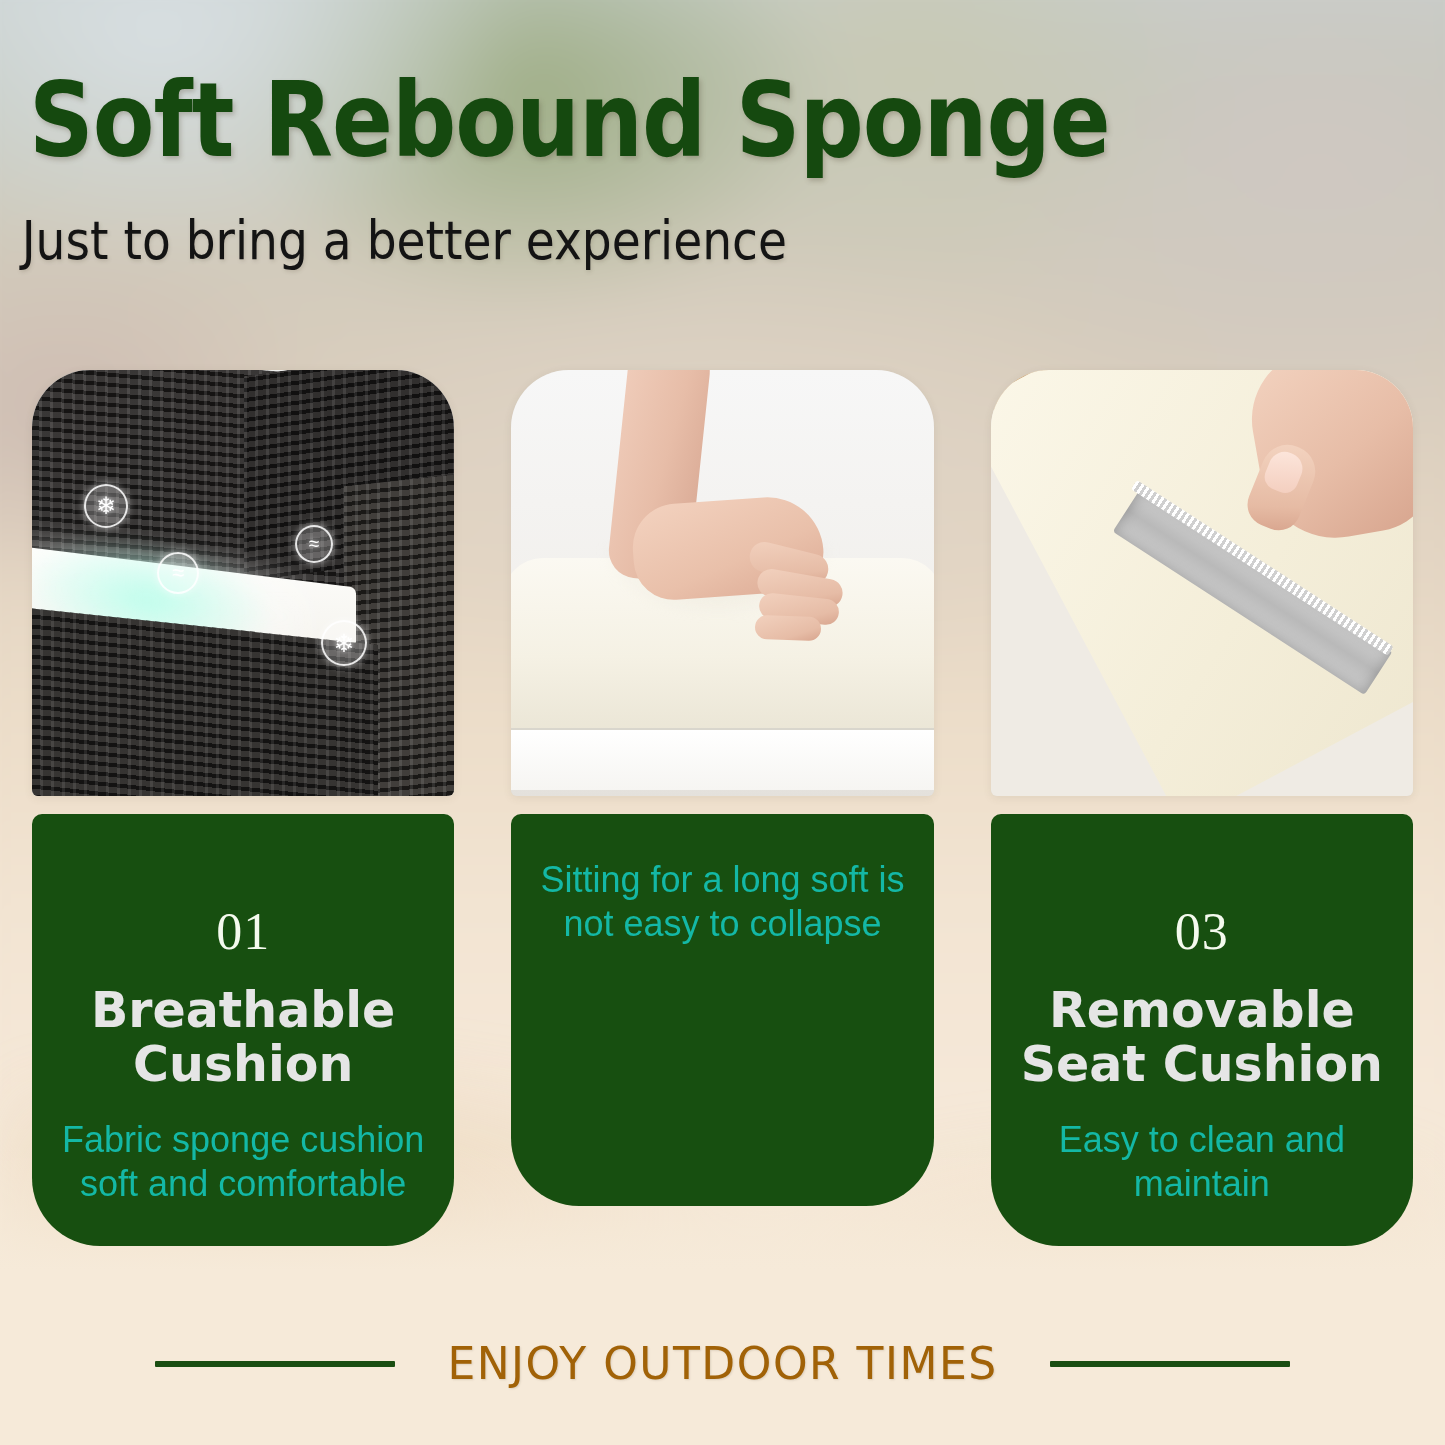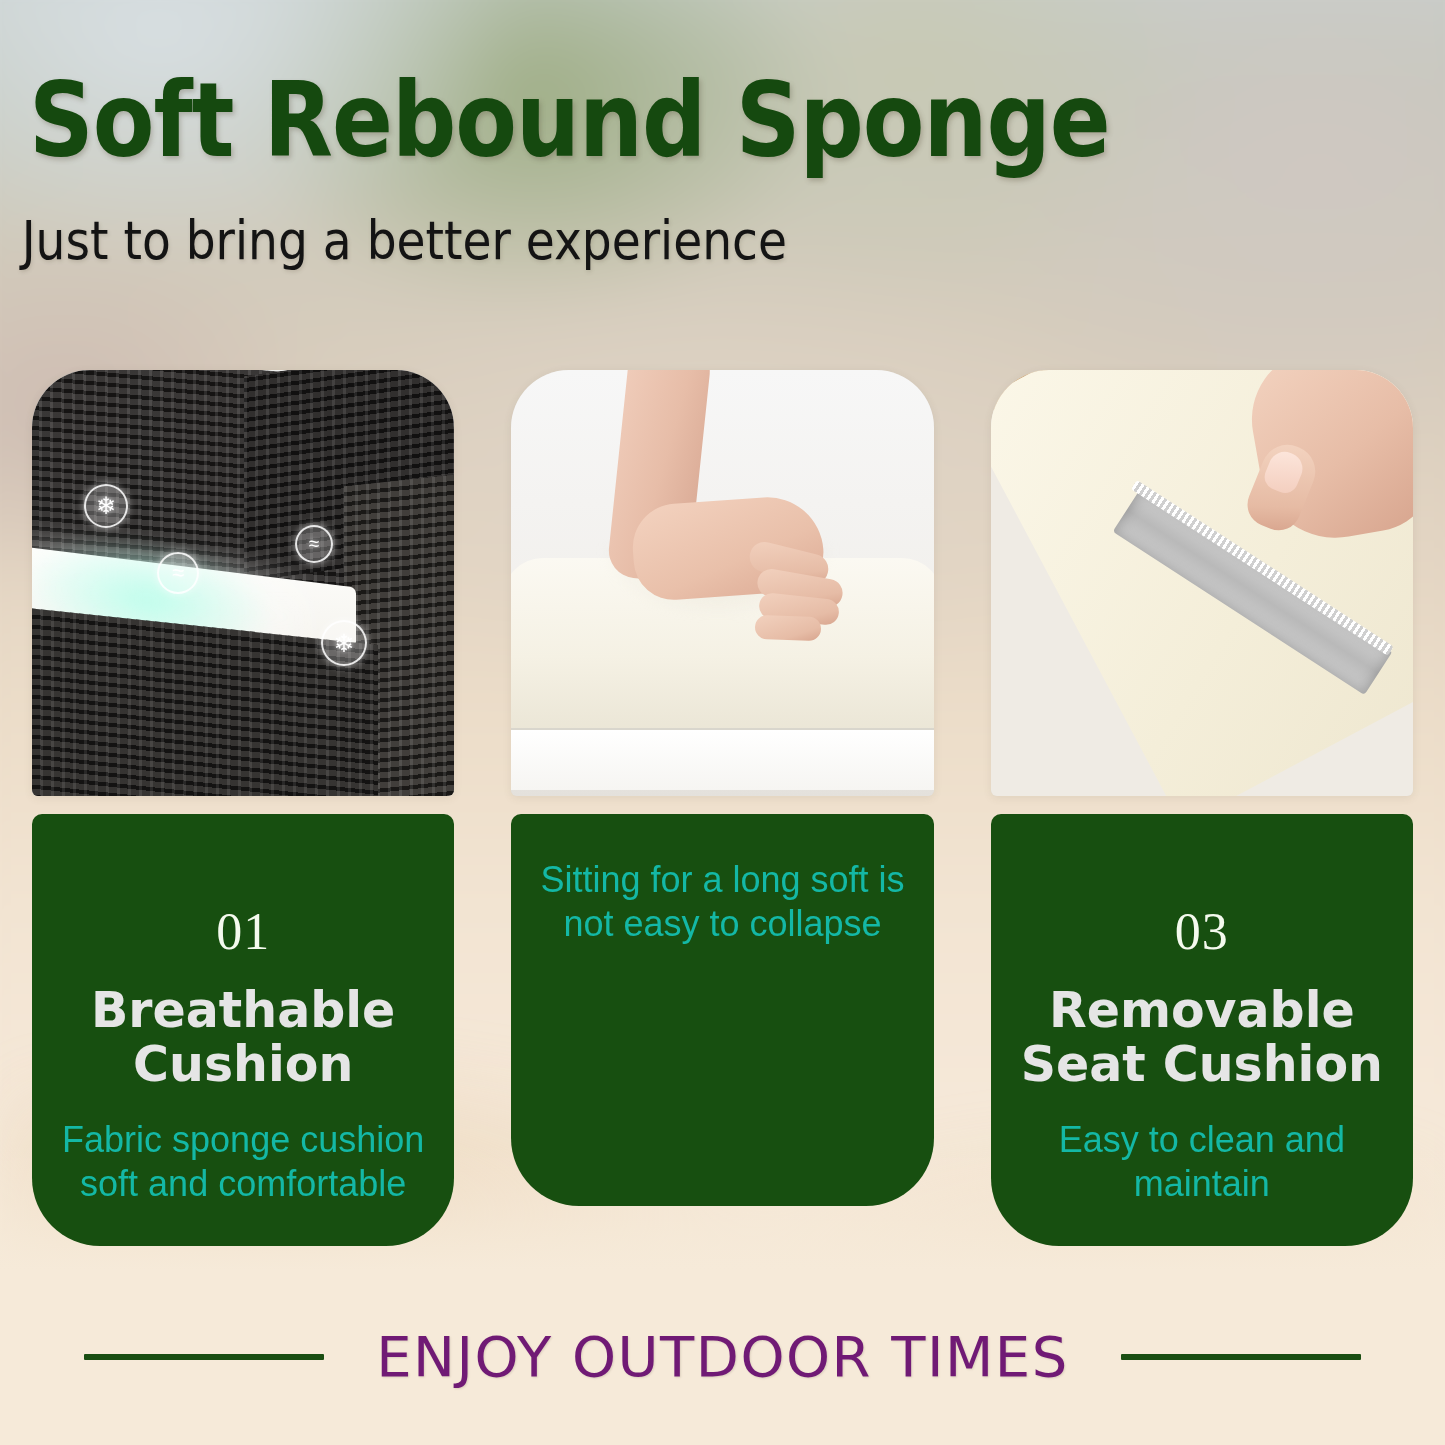--- a/index.html
+++ b/index.html
@@ -281,22 +281,22 @@
   
   .footer{
     position:absolute;
     left:0; right:0; bottom:56px;
     display:flex; align-items:center; justify-content:center;
     gap:52px;
   }
   .rule{ width:240px; height:6px; background:#1a4e12; border-radius:1px; }
   .footer-text{
     font-family:"DejaVu Sans","Liberation Sans", sans-serif;
-    font-size:56px; font-weight:normal; letter-spacing:1.5px;
-    color:#701a75;
+    font-size:44px; font-weight:normal; letter-spacing:1.5px;
+    color:#a16207;
     white-space:nowrap;
     text-shadow:1px 1px 2px rgba(120,105,85,.20);
   }
 </style>
 </head>
 <body>
 
 <div class="bg-wrap">
   <div class="bg-base"></div>
   <div class="bg-tint"></div>

